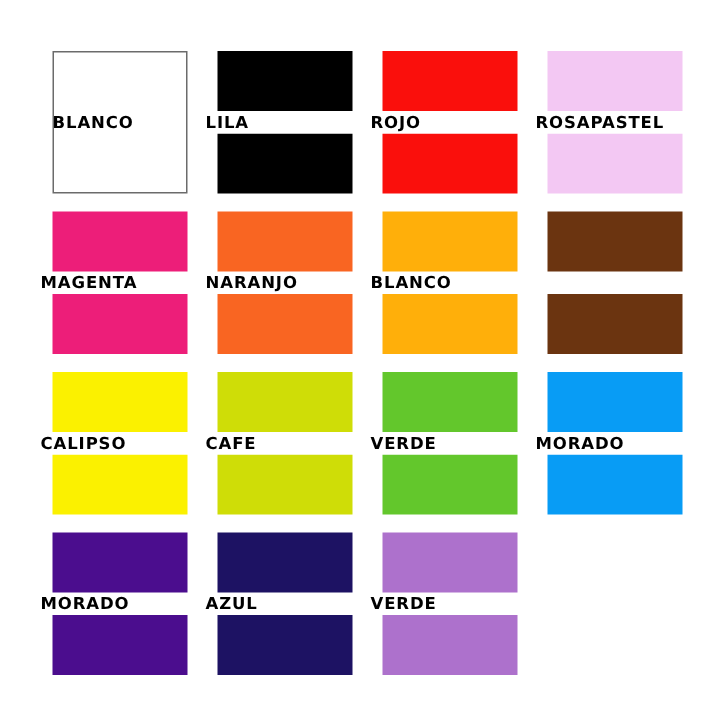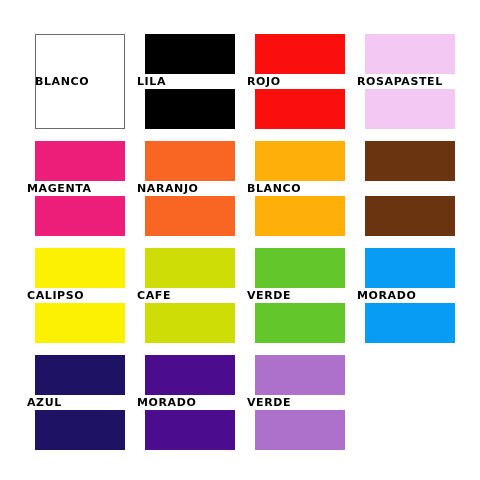--- a/index.html
+++ b/index.html
@@ -139,27 +139,27 @@
       <div class="chip chip-top" style="background: rgb(99, 199, 44);"></div>
       <div class="chip chip-bottom" style="background: rgb(99, 199, 44);"></div>
       <div class="swatch-label">VERDE</div>
     </div>
     <div class="swatch-cell">
       <div class="chip chip-top" style="background: rgb(8, 156, 245);"></div>
       <div class="chip chip-bottom" style="background: rgb(8, 156, 245);"></div>
       <div class="swatch-label">MORADO</div>
     </div>
     <div class="swatch-cell">
+      <div class="chip chip-top" style="background: rgb(75, 13, 142);"></div>
+      <div class="chip chip-bottom" style="background: rgb(75, 13, 142);"></div>
+      <div class="swatch-label">MORADO</div>
+    </div>
+    <div class="swatch-cell">
       <div class="chip chip-top" style="background: rgb(29, 18, 99);"></div>
       <div class="chip chip-bottom" style="background: rgb(29, 18, 99);"></div>
       <div class="swatch-label">AZUL</div>
-    </div>
-    <div class="swatch-cell">
-      <div class="chip chip-top" style="background: rgb(75, 13, 142);"></div>
-      <div class="chip chip-bottom" style="background: rgb(75, 13, 142);"></div>
-      <div class="swatch-label">MORADO</div>
     </div>
     <div class="swatch-cell">
       <div class="chip chip-top" style="background: rgb(173, 113, 204);"></div>
       <div class="chip chip-bottom" style="background: rgb(173, 113, 204);"></div>
       <div class="swatch-label">VERDE</div>
     </div>
   </div>
 
 </body></html>

